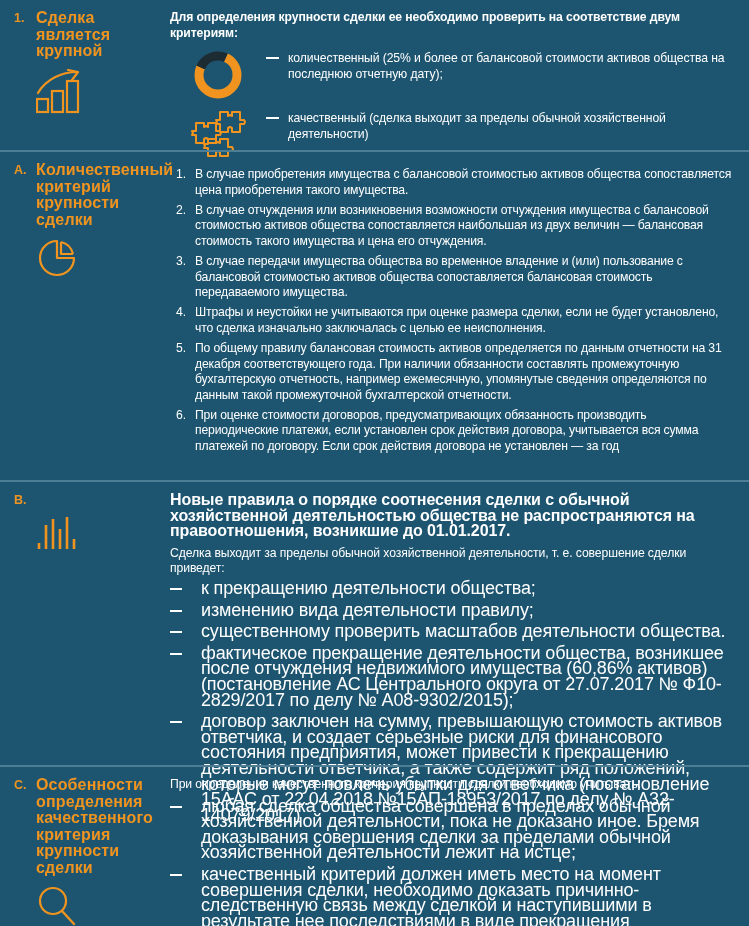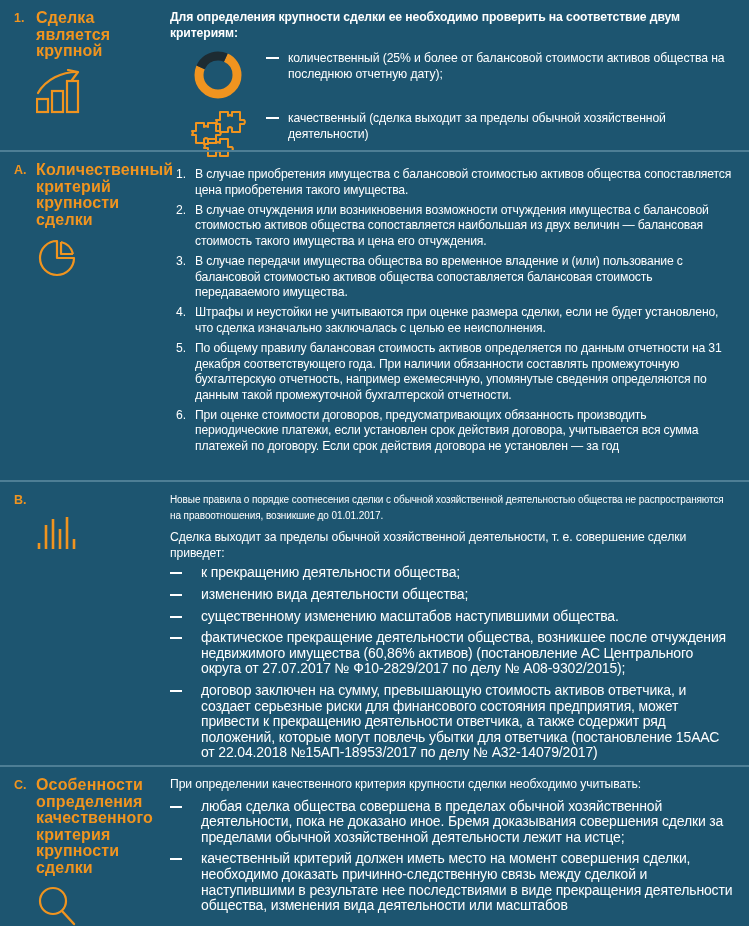--- a/index.html
+++ b/index.html
@@ -78,23 +78,23 @@
     font-weight: bold;
     letter-spacing: -0.1px;
   }
   .para {
     font-size: 12.2px;
     line-height: 15.6px;
     letter-spacing: -0.1px;
     margin-top: 7px;
   }
   .para-strong {
-    font-size: 10px;
-    line-height: 15.6px;
-    font-weight: normal;
+    font-size: 16px;
+    line-height: 15.6px;
+    font-weight: bold;
     letter-spacing: -0.1px;
   }
 
   
   .crit-row {
     display: flex;
     align-items: flex-start;
     margin-top: 6px;
   }
   .crit-icon {
@@ -154,21 +154,21 @@
     padding-top: 7px;
   }
   .dash-mark i {
     display: block;
     width: 12px;
     height: 2px;
     background: #ffffff;
   }
   .dash-body {
     flex: 1 1 auto;
-    font-size: 14px;
+    font-size: 18px;
     line-height: 15.6px;
     letter-spacing: -0.15px;
     padding-left: 12px;
   }
 
   svg { display: block; }
 </style>
 </head>
 <body>
 
@@ -293,27 +293,27 @@
         <li>
           <span class="dash-mark">
               <i></i>
             </span>
           <span class="dash-body">к прекращению деятельности общества;</span>
         </li>
         <li>
           <span class="dash-mark">
               <i></i>
             </span>
-          <span class="dash-body">изменению вида деятельности общества;</span>
-        </li>
-        <li>
-          <span class="dash-mark">
-              <i></i>
-            </span>
-          <span class="dash-body">существенному изменению масштабов наступившими общества.</span>
+          <span class="dash-body">изменению вида деятельности правилу;</span>
+        </li>
+        <li>
+          <span class="dash-mark">
+              <i></i>
+            </span>
+          <span class="dash-body">существенному проверить масштабов деятельности общества.</span>
         </li>
       </ul>
       <ul class="dash-list" style="margin-top:5px;">
         <li>
           <span class="dash-mark">
               <i></i>
             </span>
           <span class="dash-body">фактическое прекращение деятельности общества, возникшее после отчуждения недвижимого имущества (60,86% активов) (постановление АС Центрального округа от 27.07.2017 № Ф10-2829/2017 по делу № А08-9302/2015);</span>
         </li>
         <li>

